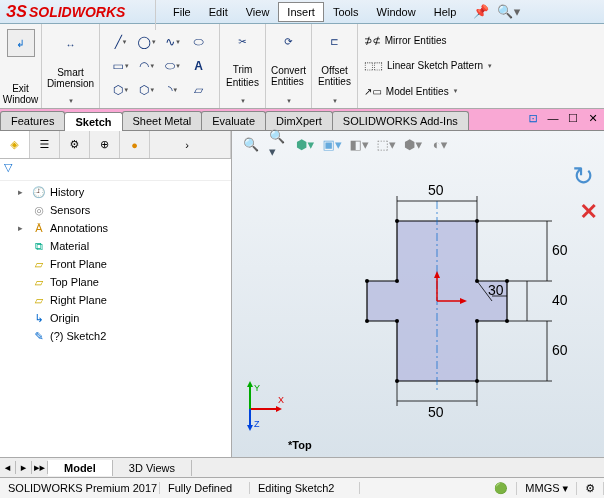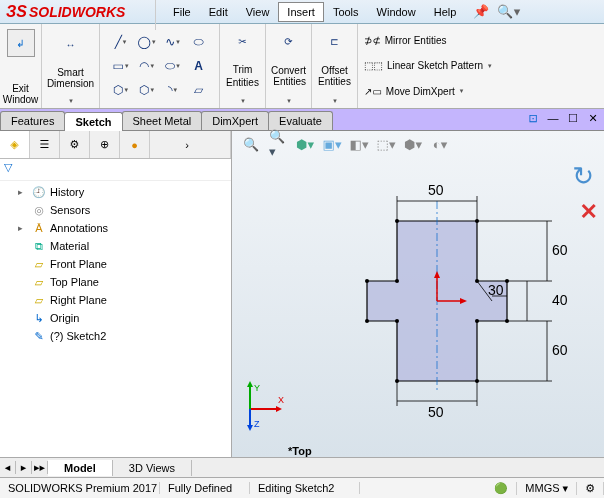--- a/index.html
+++ b/index.html
@@ -21,21 +21,21 @@
 .rg-smart .icon-box { width: 28px; height: 28px; margin: 2px auto; display: flex; align-items: center; justify-content: center; }
 .rg-tools { width: 120px; display: flex; flex-direction: column; justify-content: space-around; padding: 6px 4px; }
 .tool-row { display: flex; gap: 8px; align-items: center; }
 .tool-ico { width: 18px; height: 14px; display: inline-flex; align-items: center; justify-content: center; color: #137; font-size: 12px; position: relative; }
 .caret { font-size: 7px; color: #555; margin-left: 1px; }
 .rg-btn { width: 46px; text-align: center; }
 .rg-btn .icon-box { width: 24px; height: 24px; margin: 2px auto; display: flex; align-items: center; justify-content: center; color: #137; }
 .rg-right { flex: 1; display: flex; flex-direction: column; justify-content: space-around; padding: 4px 6px; font-size: 10px; }
 .rg-right-row { display: flex; align-items: center; gap: 4px; }
 
-.tabs { height: 22px; background: #c4b5fd; display: flex; align-items: flex-end; border-bottom: 1px solid #888; position: relative; }
+.tabs { height: 22px; background: #f9a8d4; display: flex; align-items: flex-end; border-bottom: 1px solid #888; position: relative; }
 .tab { padding: 3px 10px; border: 1px solid #888; border-bottom: none; background: #ddd; margin-right: -1px; font-size: 11px; border-radius: 3px 3px 0 0; }
 .tab.active { background: #fff; font-weight: bold; position: relative; top: 1px; }
 .tabs-right { position: absolute; right: 4px; top: 2px; display: flex; gap: 6px; }
 .win-ico { width: 14px; height: 14px; font-size: 11px; display: inline-flex; align-items: center; justify-content: center; }
 
 .workspace { display: flex; height: 326px; }
 .tree-panel { width: 232px; border-right: 1px solid #aaa; background: #fff; display: flex; flex-direction: column; }
 .tree-tabs { height: 28px; display: flex; border-bottom: 1px solid #bbb; background: #f0f0f0; }
 .tree-tab { width: 30px; border-right: 1px solid #ccc; display: flex; align-items: center; justify-content: center; }
 .tree-tab.active { background: #fff; }
@@ -46,21 +46,21 @@
 .tree-exp { width: 10px; font-size: 9px; color: #666; }
 .tree-ico { width: 14px; height: 14px; display: inline-flex; align-items: center; justify-content: center; font-size: 11px; }
 
 .viewport { flex: 1; position: relative; background: linear-gradient(#f2f5f8,#d8e2ea); }
 .vp-toolbar { position: absolute; top: 4px; left: 10px; display: flex; gap: 9px; align-items: center; }
 .vp-ico { width: 18px; height: 18px; display: inline-flex; align-items: center; justify-content: center; color: #456; font-size: 13px; }
 
 .sketch-svg { position: absolute; left: 60px; top: 40px; }
 .dim-text { font-family: Arial; font-size: 14px; fill: #000; font-weight: normal; }
 .triad { position: absolute; left: 6px; bottom: 26px; }
-.top-label { position: absolute; left: 56px; bottom: 0; font-size: 11px; font-weight: bold; }
+.top-label { position: absolute; left: 56px; bottom: 6px; font-size: 11px; font-weight: bold; }
 
 .close-x { position: absolute; right: 6px; top: 68px; color: #d33; font-size: 22px; font-weight: bold; }
 .orient-arrow { position: absolute; right: 10px; top: 30px; color: #4a90d0; font-size: 26px; }
 
 .bottom-tabs { height: 20px; background: #eee; display: flex; align-items: center; border-top: 1px solid #aaa; font-size: 11px; }
 .btab { padding: 2px 16px; border-right: 1px solid #bbb; }
 .btab.active { background: #fff; font-weight: bold; }
 .arrow-btn { width: 16px; text-align: center; border-right: 1px solid #bbb; }
 
 .statusbar { height: 21px; background: #f4f4f4; border-top: 1px solid #aaa; display: flex; align-items: center; font-size: 11px; }
@@ -128,21 +128,21 @@
         <span>✂</span>
       </div>
     <div style="text-align:center;line-height:13px">Trim
 Entities</div>
     <span class="caret">▾</span>
   </div>
   <div class="ribbon-group rg-btn">
     <div class="icon-box">
         <span>⟳</span>
       </div>
-    <div style="text-align:right;line-height:11px">Convert
+    <div style="text-align:left;line-height:11px">Convert
 Entities</div>
     <span class="caret">▾</span>
   </div>
   <div class="ribbon-group rg-btn">
     <div class="icon-box">
         <span>⊏</span>
       </div>
     <div style="text-align:center;line-height:11px">Offset
 Entities</div>
     <span class="caret">▾</span>
@@ -152,32 +152,33 @@
         <span>⊅⊄</span> 
         <span>Mirror Entities</span>
       </div>
     <div class="rg-right-row">
         <span>⬚⬚</span> 
         <span>Linear Sketch Pattern</span>
         <span class="caret">▾</span>
       </div>
     <div class="rg-right-row">
         <span>↗▭</span> 
-        <span>Move DimXpert</span>
+        <span>Model Entities</span>
         <span class="caret">▾</span>
       </div>
   </div>
 </div>
 
 <div class="tabs">
   <div class="tab">Features</div>
   <div class="tab active">Sketch</div>
   <div class="tab">Sheet Metal</div>
+  <div class="tab">Evaluate</div>
   <div class="tab">DimXpert</div>
-  <div class="tab">Evaluate</div>
+  <div class="tab">SOLIDWORKS Add-Ins</div>
   <div class="tabs-right">
     <span class="win-ico" style="color:#06c">⊡</span>
     <span class="win-ico">―</span>
     <span class="win-ico">☐</span>
     <span class="win-ico">✕</span>
   </div>
 </div>
 
 <div class="workspace">
 

